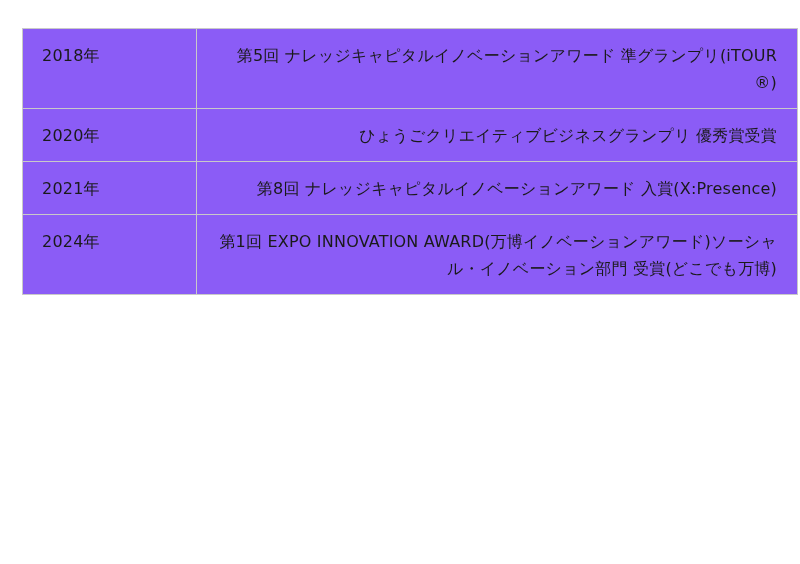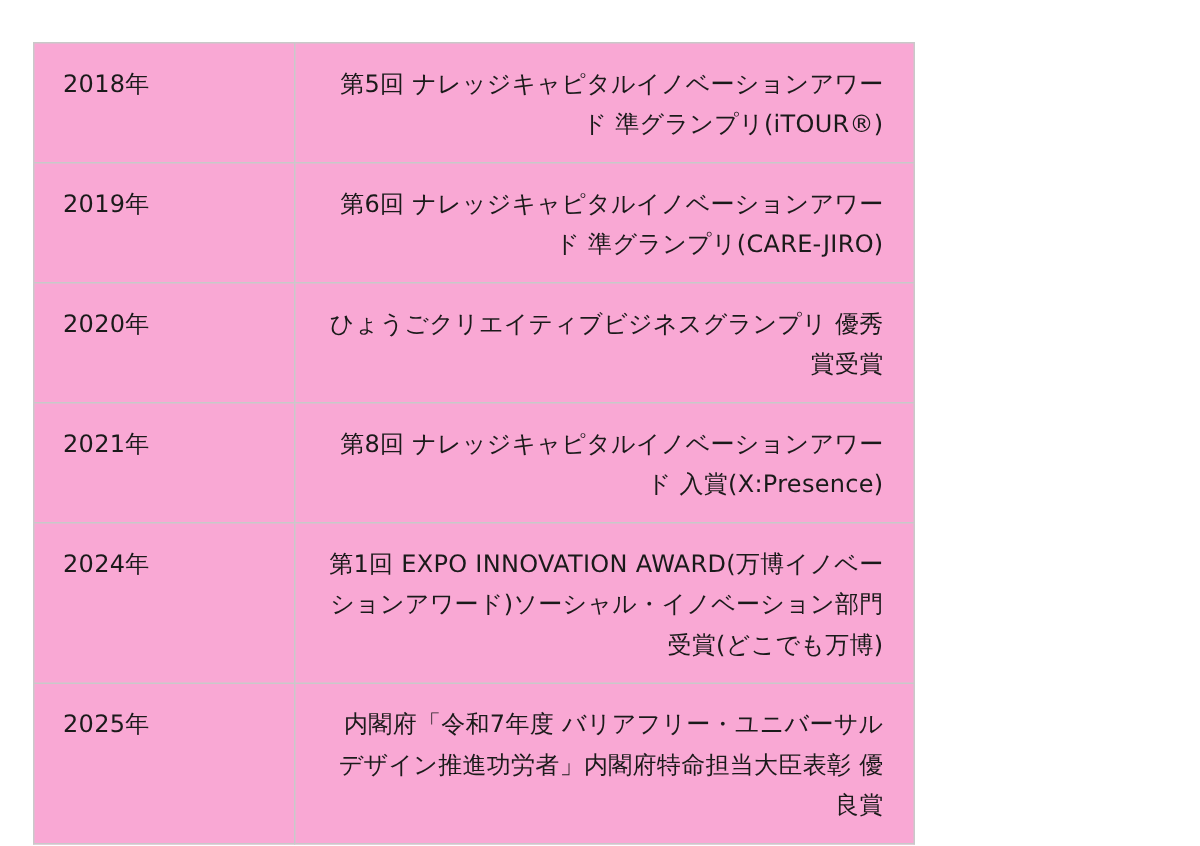--- a/index.html
+++ b/index.html
@@ -13,24 +13,24 @@
   }
   .page {
     width: 800px;
     height: 564px;
     box-sizing: border-box;
   }
   table.history-table {
     position: absolute;
     left: 22px;
     top: 28px;
-    width: 588px;
+    width: 776px;
     border-collapse: collapse;
     table-layout: fixed;
-    background: #f9a8d4;
+    background: #8b5cf6;
   }
   table.history-table td {
     border: 1px solid #c9c9c9;
     vertical-align: top;
     padding: 13px 20px 12px 19px;
     font-size: 16px;
     line-height: 27px;
     color: #1a1a1a;
     letter-spacing: 0.2px;
   }
@@ -48,34 +48,26 @@
 <body>
 
 <div class="page">
   <table class="history-table">
     <tbody>
       <tr>
         <td class="year-cell">2018年</td>
         <td class="award-cell">第5回 ナレッジキャピタルイノベーションアワード 準グランプリ(iTOUR®)</td>
       </tr>
       <tr>
-        <td class="year-cell">2019年</td>
-        <td class="award-cell">第6回 ナレッジキャピタルイノベーションアワード 準グランプリ(CARE-JIRO)</td>
-      </tr>
-      <tr>
         <td class="year-cell">2020年</td>
         <td class="award-cell">ひょうごクリエイティブビジネスグランプリ 優秀賞受賞</td>
       </tr>
       <tr>
         <td class="year-cell">2021年</td>
         <td class="award-cell">第8回 ナレッジキャピタルイノベーションアワード 入賞(X:Presence)</td>
       </tr>
       <tr>
         <td class="year-cell">2024年</td>
         <td class="award-cell">第1回 EXPO INNOVATION AWARD(万博イノベーションアワード)ソーシャル・イノベーション部門 受賞(どこでも万博)</td>
       </tr>
-      <tr>
-        <td class="year-cell">2025年</td>
-        <td class="award-cell">内閣府「令和7年度 バリアフリー・ユニバーサルデザイン推進功労者」内閣府特命担当大臣表彰 優良賞</td>
-      </tr>
     </tbody>
   </table>
 </div>
 
 </body></html>

